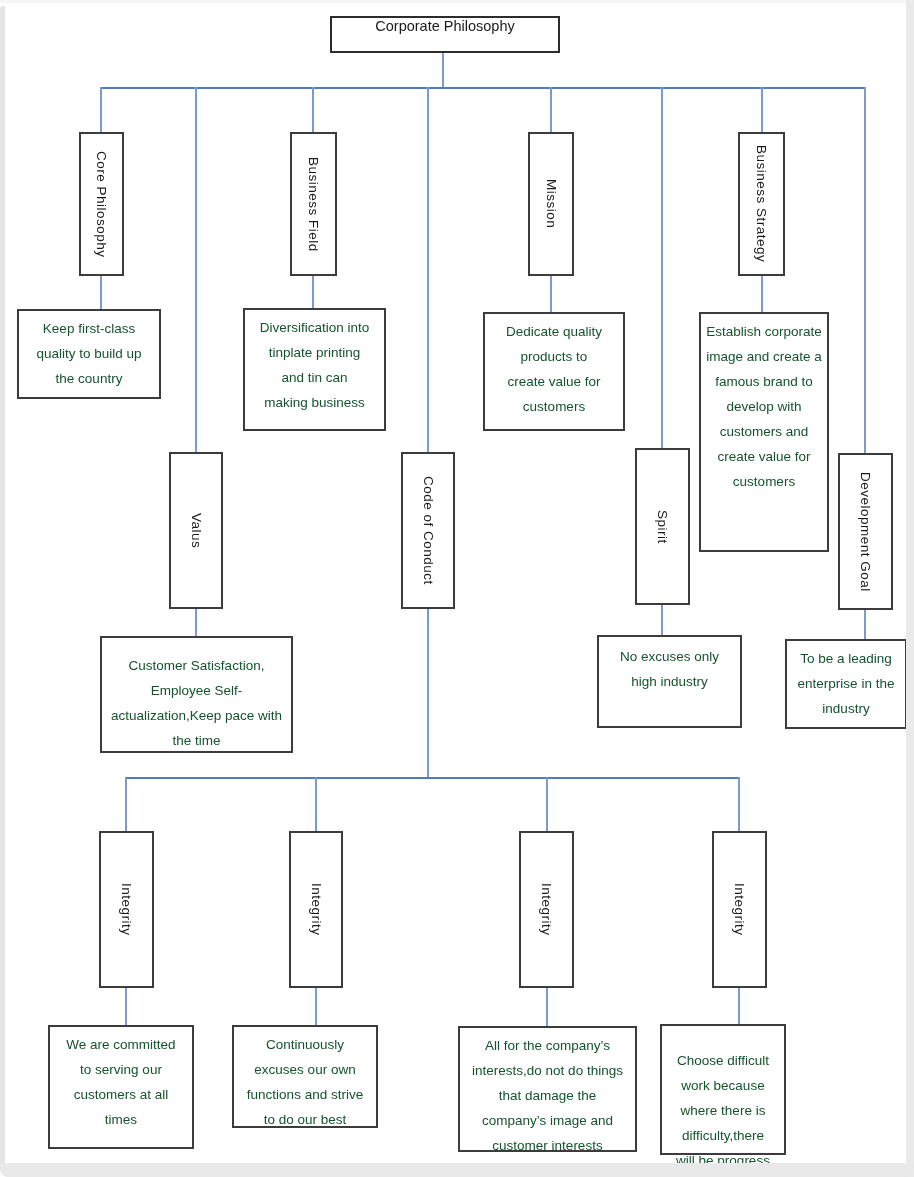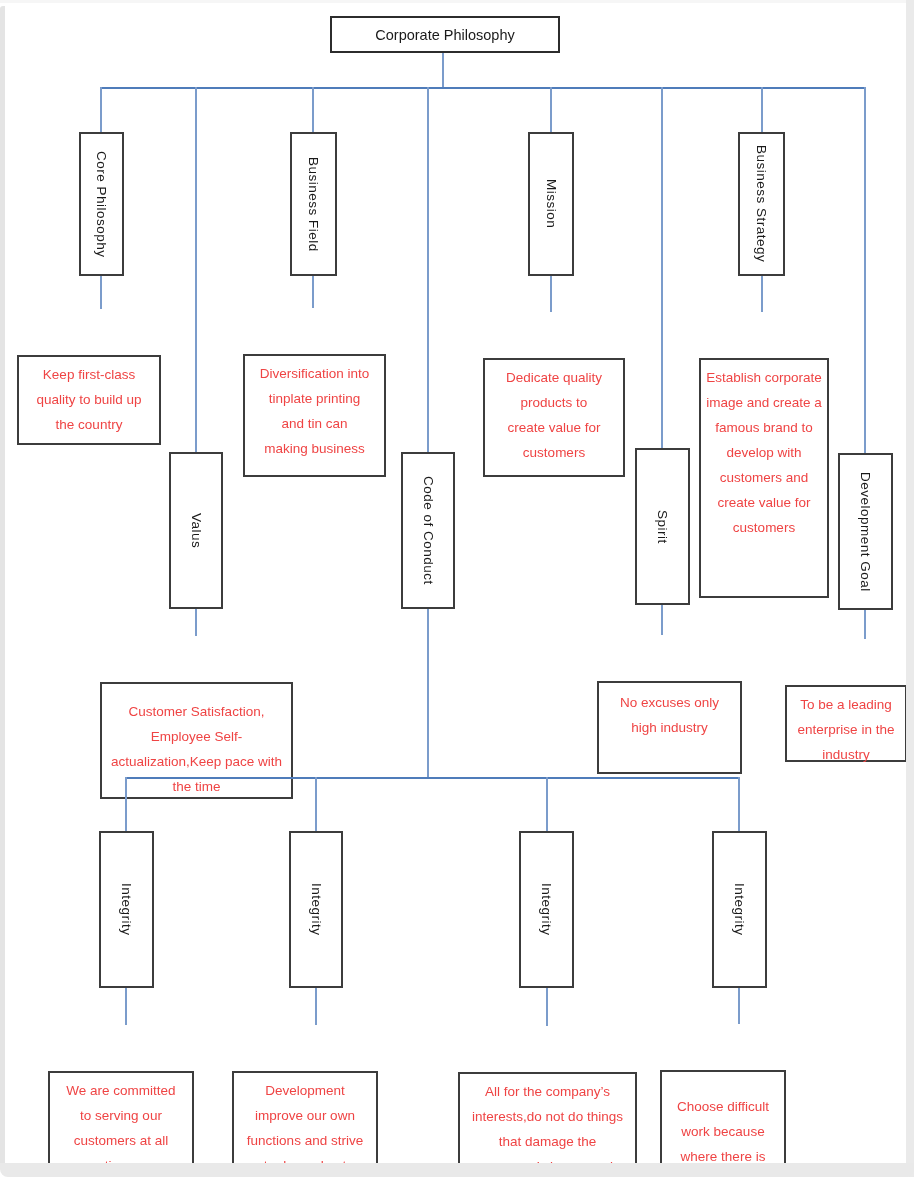--- a/index.html
+++ b/index.html
@@ -26,26 +26,26 @@
   }
   .vbox span{
     writing-mode:vertical-rl;text-orientation:mixed;
     font-size:13.5px;letter-spacing:0.5px;white-space:nowrap;color:#1a1a1a;
   }
 
   
   .dbox{
     position:absolute;background:#ffffff;border:2px solid #3c3c3c;
     box-sizing:border-box;text-align:center;
-    font-size:13.5px;line-height:25px;padding:5px 10px;color:#ef4444;margin-top:46px;
+    font-size:13.5px;line-height:25px;padding:5px 10px;color:#14532d;
   }
   
   .tbox{
     position:absolute;background:#ffffff;border:2px solid #2c2c2c;
-    display:flex;align-items:center;justify-content:center;
+    display:flex;align-items:flex-start;justify-content:center;
     box-sizing:border-box;font-size:14.5px;color:#1a1a1a;
   }
 </style>
 </head>
 <body>
 
 <div class="canvas">
 
   <div class="tbox" style="left:330px;top:16px;width:230px;height:37px">
     <span>Corporate Philosophy</span>
@@ -99,21 +99,21 @@
     <span>Development Goal</span>
   </div>
 
   <div class="vline" style="left:195px;top:609px;height:27px"></div>
   <div class="vline" style="left:661px;top:605px;height:30px"></div>
   <div class="vline" style="left:864px;top:610px;height:29px"></div>
   <div class="vline" style="left:427px;top:609px;height:168px"></div>
 
   <div class="dbox" style="left:100px;top:636px;width:193px;height:117px;padding:15px 8px">Customer Satisfaction, Employee Self-actualization,Keep pace with the time</div>
   <div class="dbox" style="left:597px;top:635px;width:145px;height:93px;padding:7px 12px">No excuses only high industry</div>
-  <div class="dbox" style="left:785px;top:639px;width:122px;height:77px;padding:5px 8px">To be a leading enterprise in the industry</div>
+  <div class="dbox" style="left:785px;top:639px;width:122px;height:90px;padding:5px 8px">To be a leading enterprise in the industry</div>
 
   <div class="hline" style="left:125px;top:777px;width:614px"></div>
   <div class="vline" style="left:125px;top:777px;height:54px"></div>
   <div class="vline" style="left:315px;top:777px;height:54px"></div>
   <div class="vline" style="left:546px;top:777px;height:54px"></div>
   <div class="vline" style="left:738px;top:777px;height:54px"></div>
 
   <div class="vbox" style="left:99px;top:831px;width:55px;height:157px">
     <span>Integrity</span>
   </div>
@@ -126,21 +126,21 @@
   <div class="vbox" style="left:712px;top:831px;width:55px;height:157px">
     <span>Integrity</span>
   </div>
 
   <div class="vline" style="left:125px;top:988px;height:37px"></div>
   <div class="vline" style="left:315px;top:988px;height:37px"></div>
   <div class="vline" style="left:546px;top:988px;height:38px"></div>
   <div class="vline" style="left:738px;top:988px;height:36px"></div>
 
   <div class="dbox" style="left:48px;top:1025px;width:146px;height:124px;padding:5px 10px">We are committed to serving our customers at all times</div>
-  <div class="dbox" style="left:232px;top:1025px;width:146px;height:103px;padding:5px 7px">Development improve our own functions and strive to do our best</div>
+  <div class="dbox" style="left:232px;top:1025px;width:146px;height:103px;padding:5px 7px">Continuously excuses our own functions and strive to do our best</div>
   <div class="dbox" style="left:458px;top:1026px;width:179px;height:126px;padding:5px 12px">All for the company’s interests,do not do things that damage the company’s image and customer interests</div>
   <div class="dbox" style="left:660px;top:1024px;width:126px;height:131px;padding:22px 12px">Choose difficult work because where there is difficulty,there will be progress</div>
 
   <div class="strip strip-top"></div>
   <div class="strip strip-left"></div>
   <div class="strip strip-right"></div>
   <div class="strip strip-bottom"></div>
 
 </div>
 

